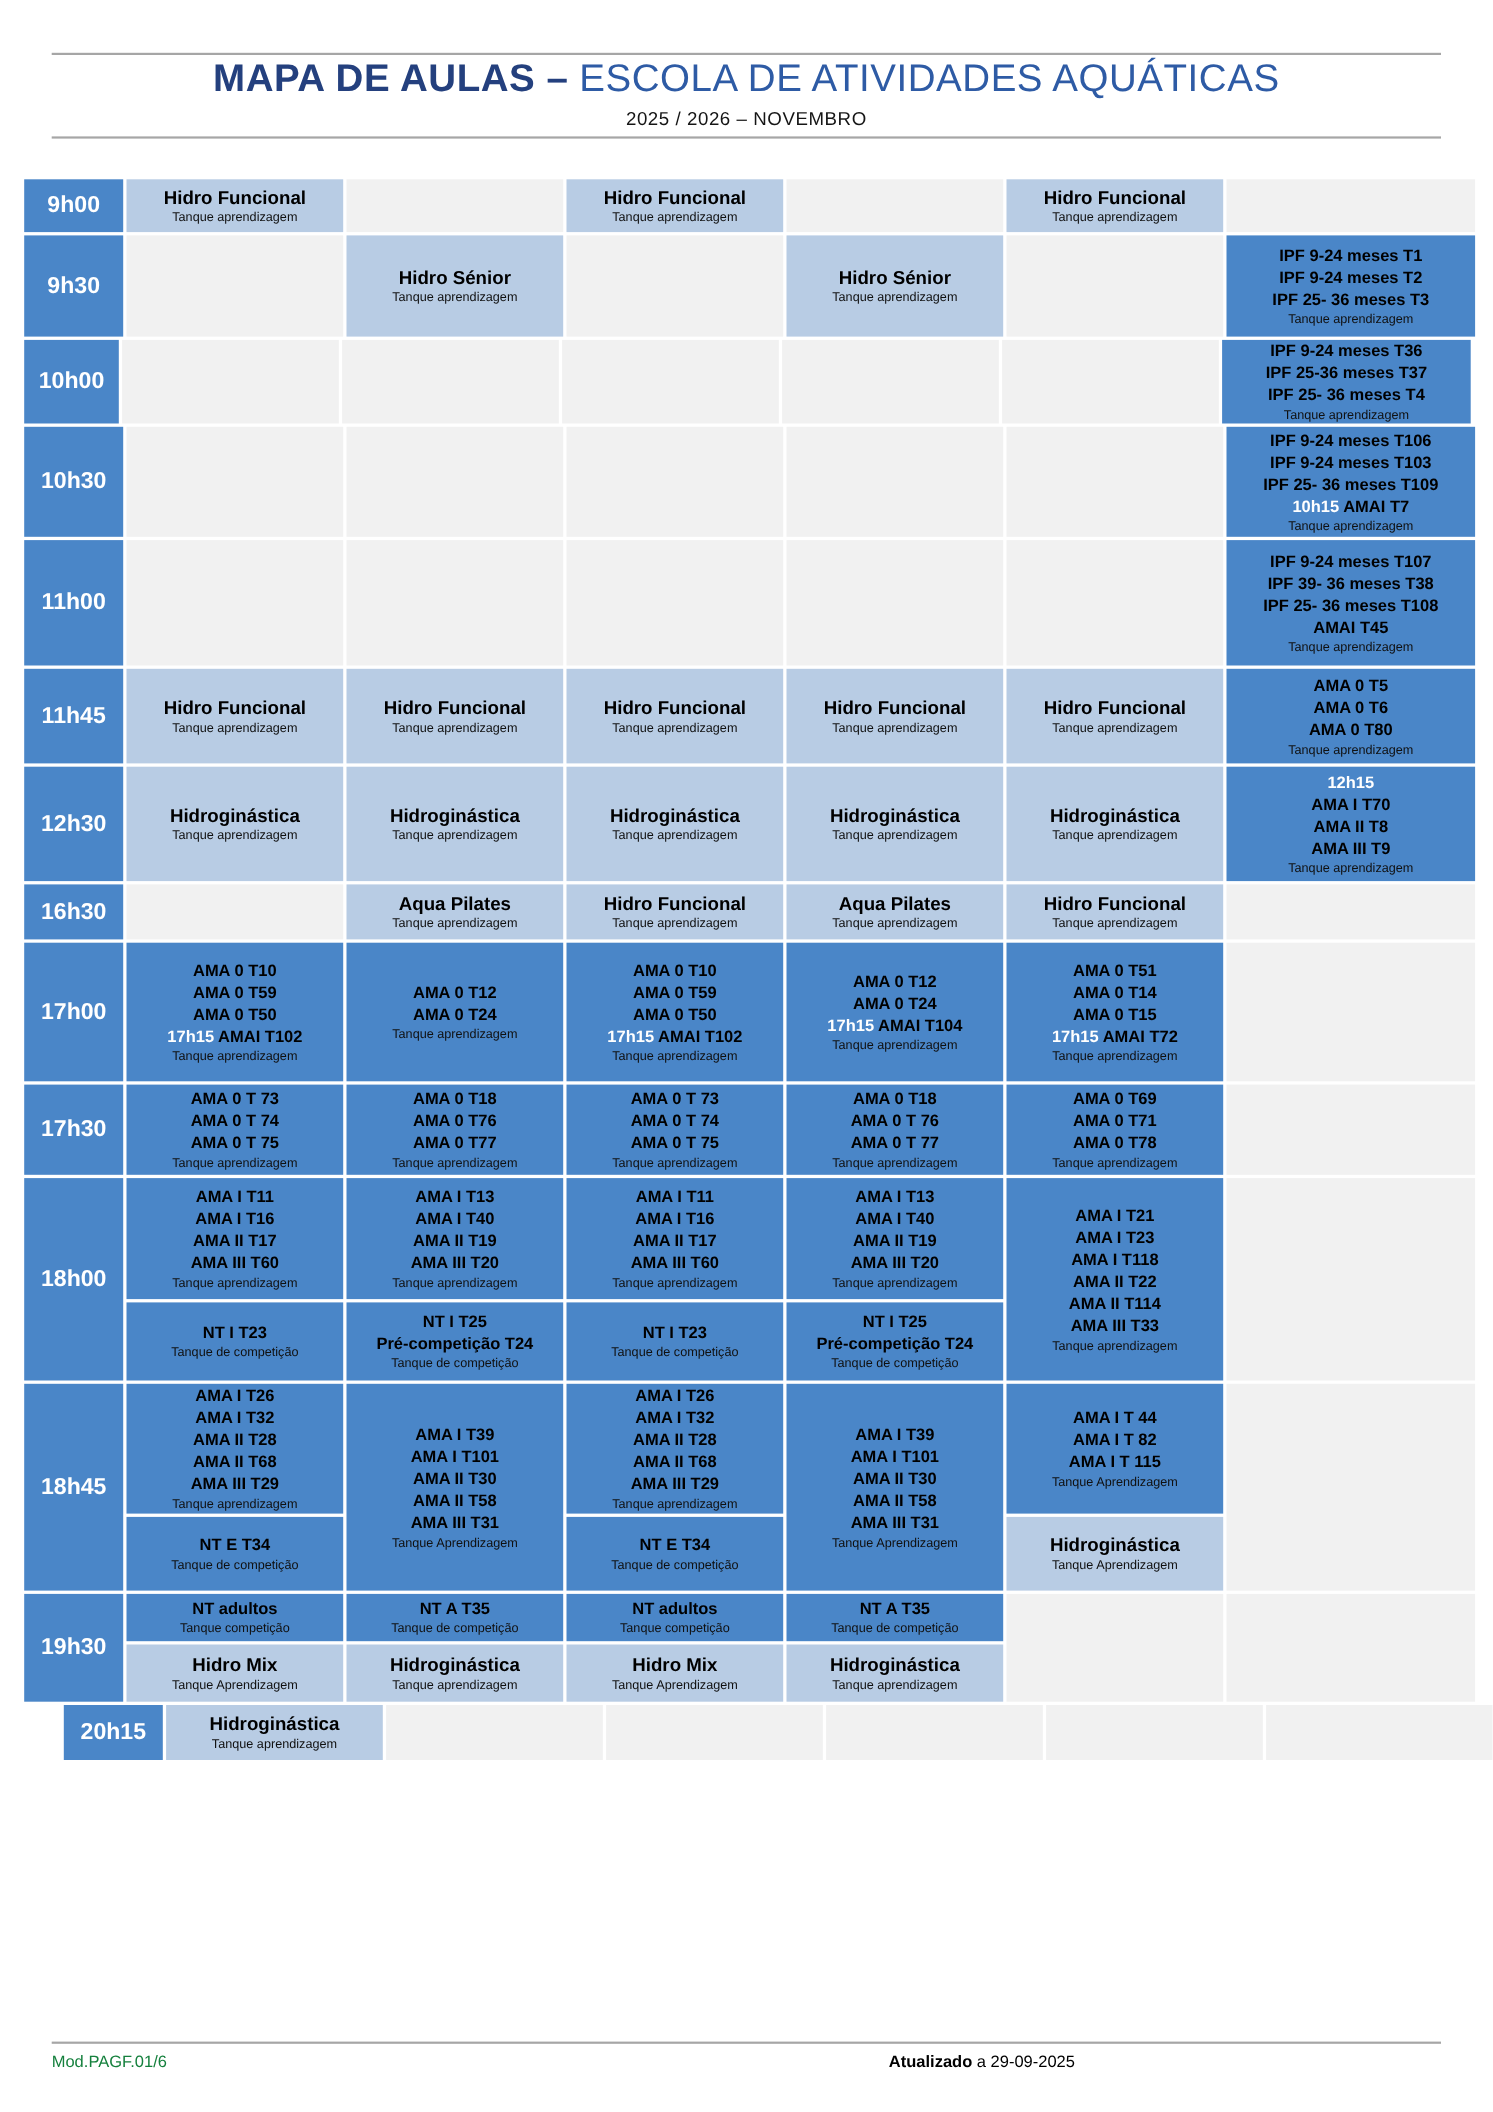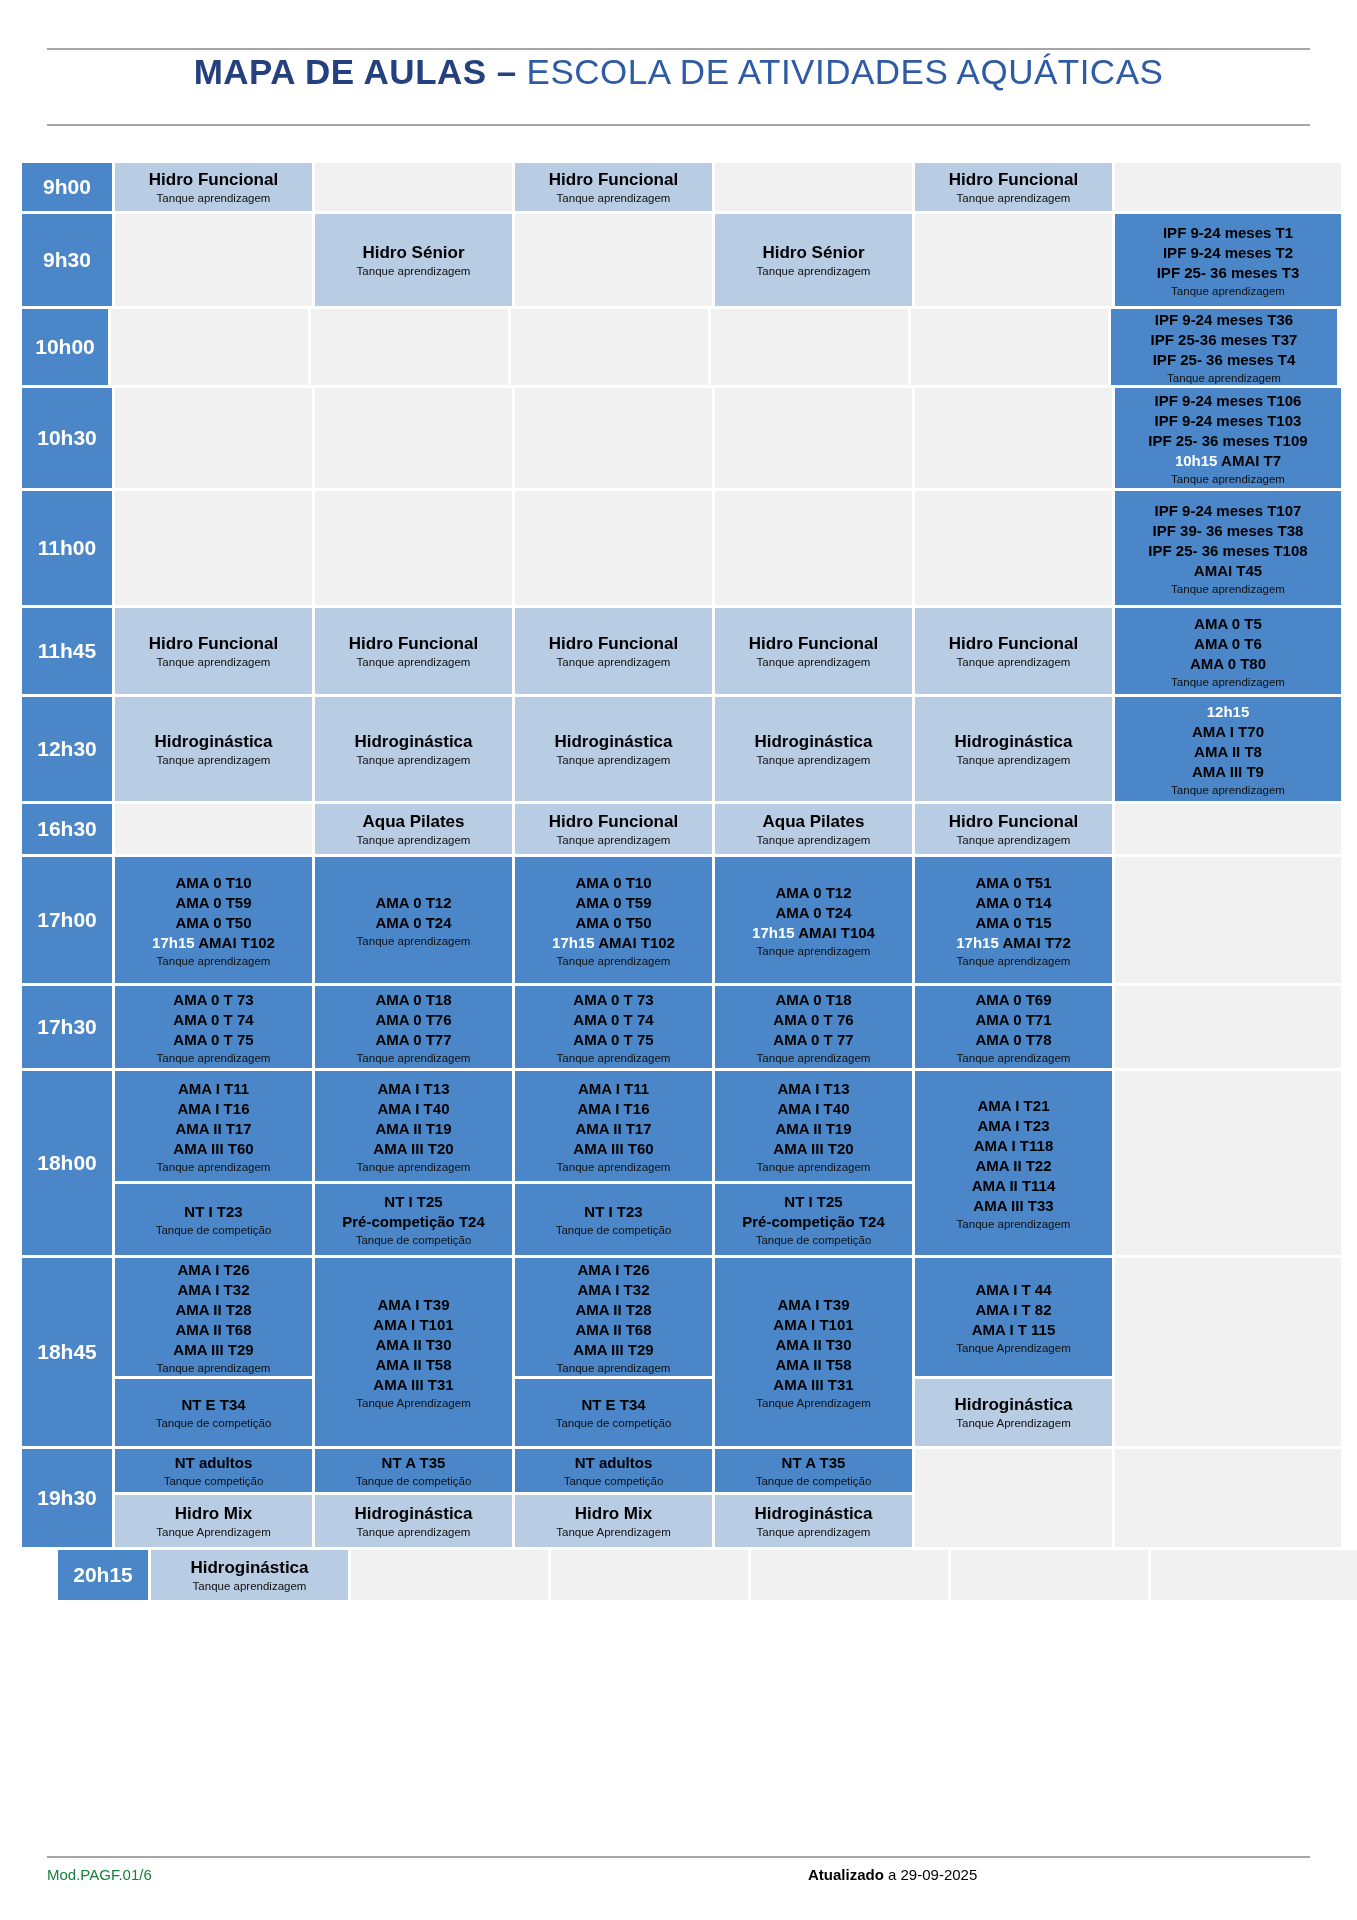--- a/index.html
+++ b/index.html
@@ -37,20 +37,21 @@
 </style>
 </head>
 <body>
 
 <div class="sheet">
   <div class="rule rule-top"></div>
   <div class="title">
     <span class="t1">MAPA DE AULAS –</span>
     <span class="t2">ESCOLA DE ATIVIDADES AQUÁTICAS</span>
   </div>
+  <div class="subtitle">2025 / 2026 – NOVEMBRO</div>
   <div class="rule rule-mid"></div>
 
   <div class="grid" id="grid">
       <div class="row" style="height: 48px;">
         <div class="timecell" style="width: 90px;">9h00</div>
         <div class="cell light" style="width: 197px;">
           <div class="ct">Hidro Funcional</div>
           <div class="cs">Tanque aprendizagem</div>
         </div>
         <div class="cell empty" style="width: 197px;"></div>

